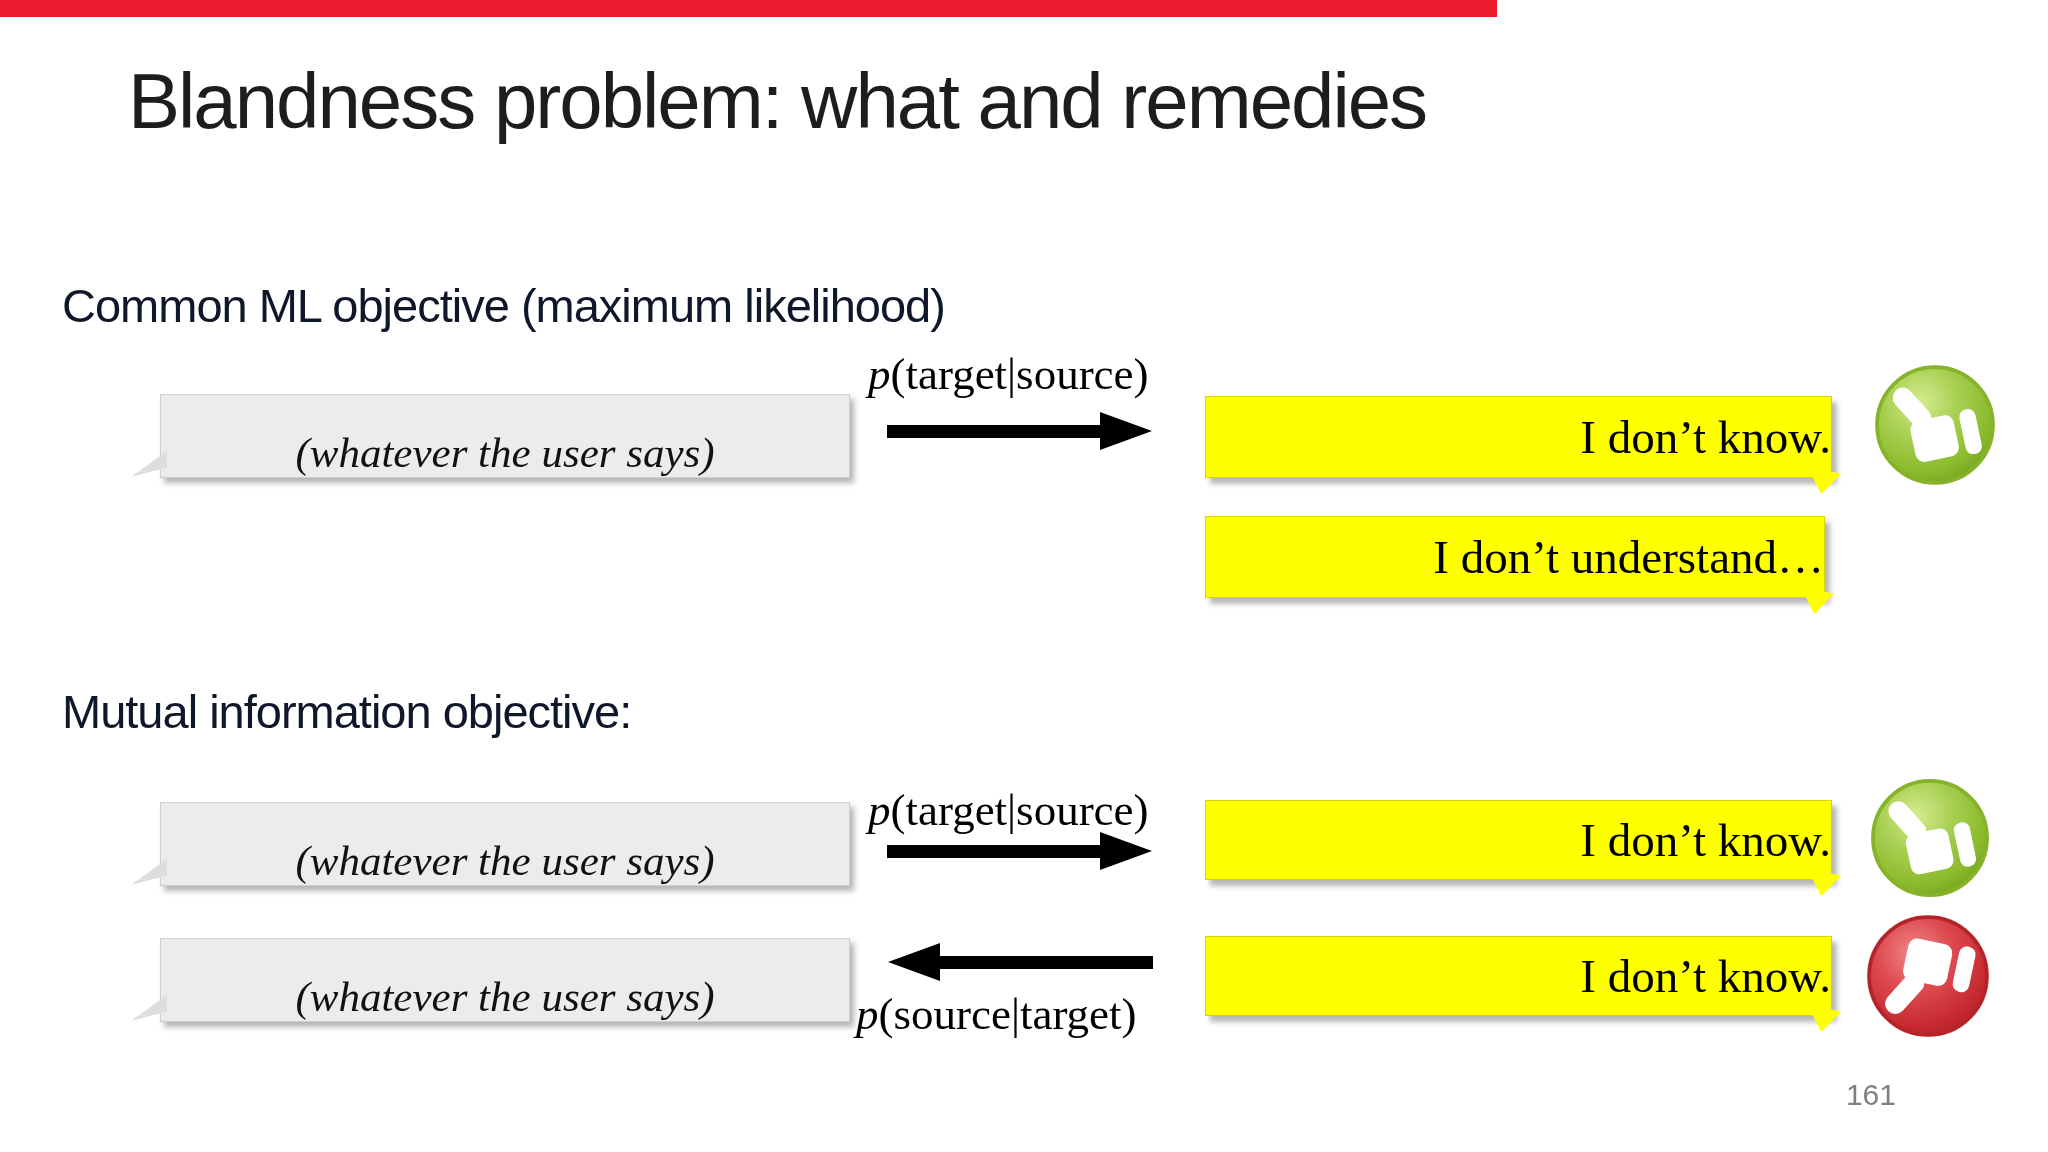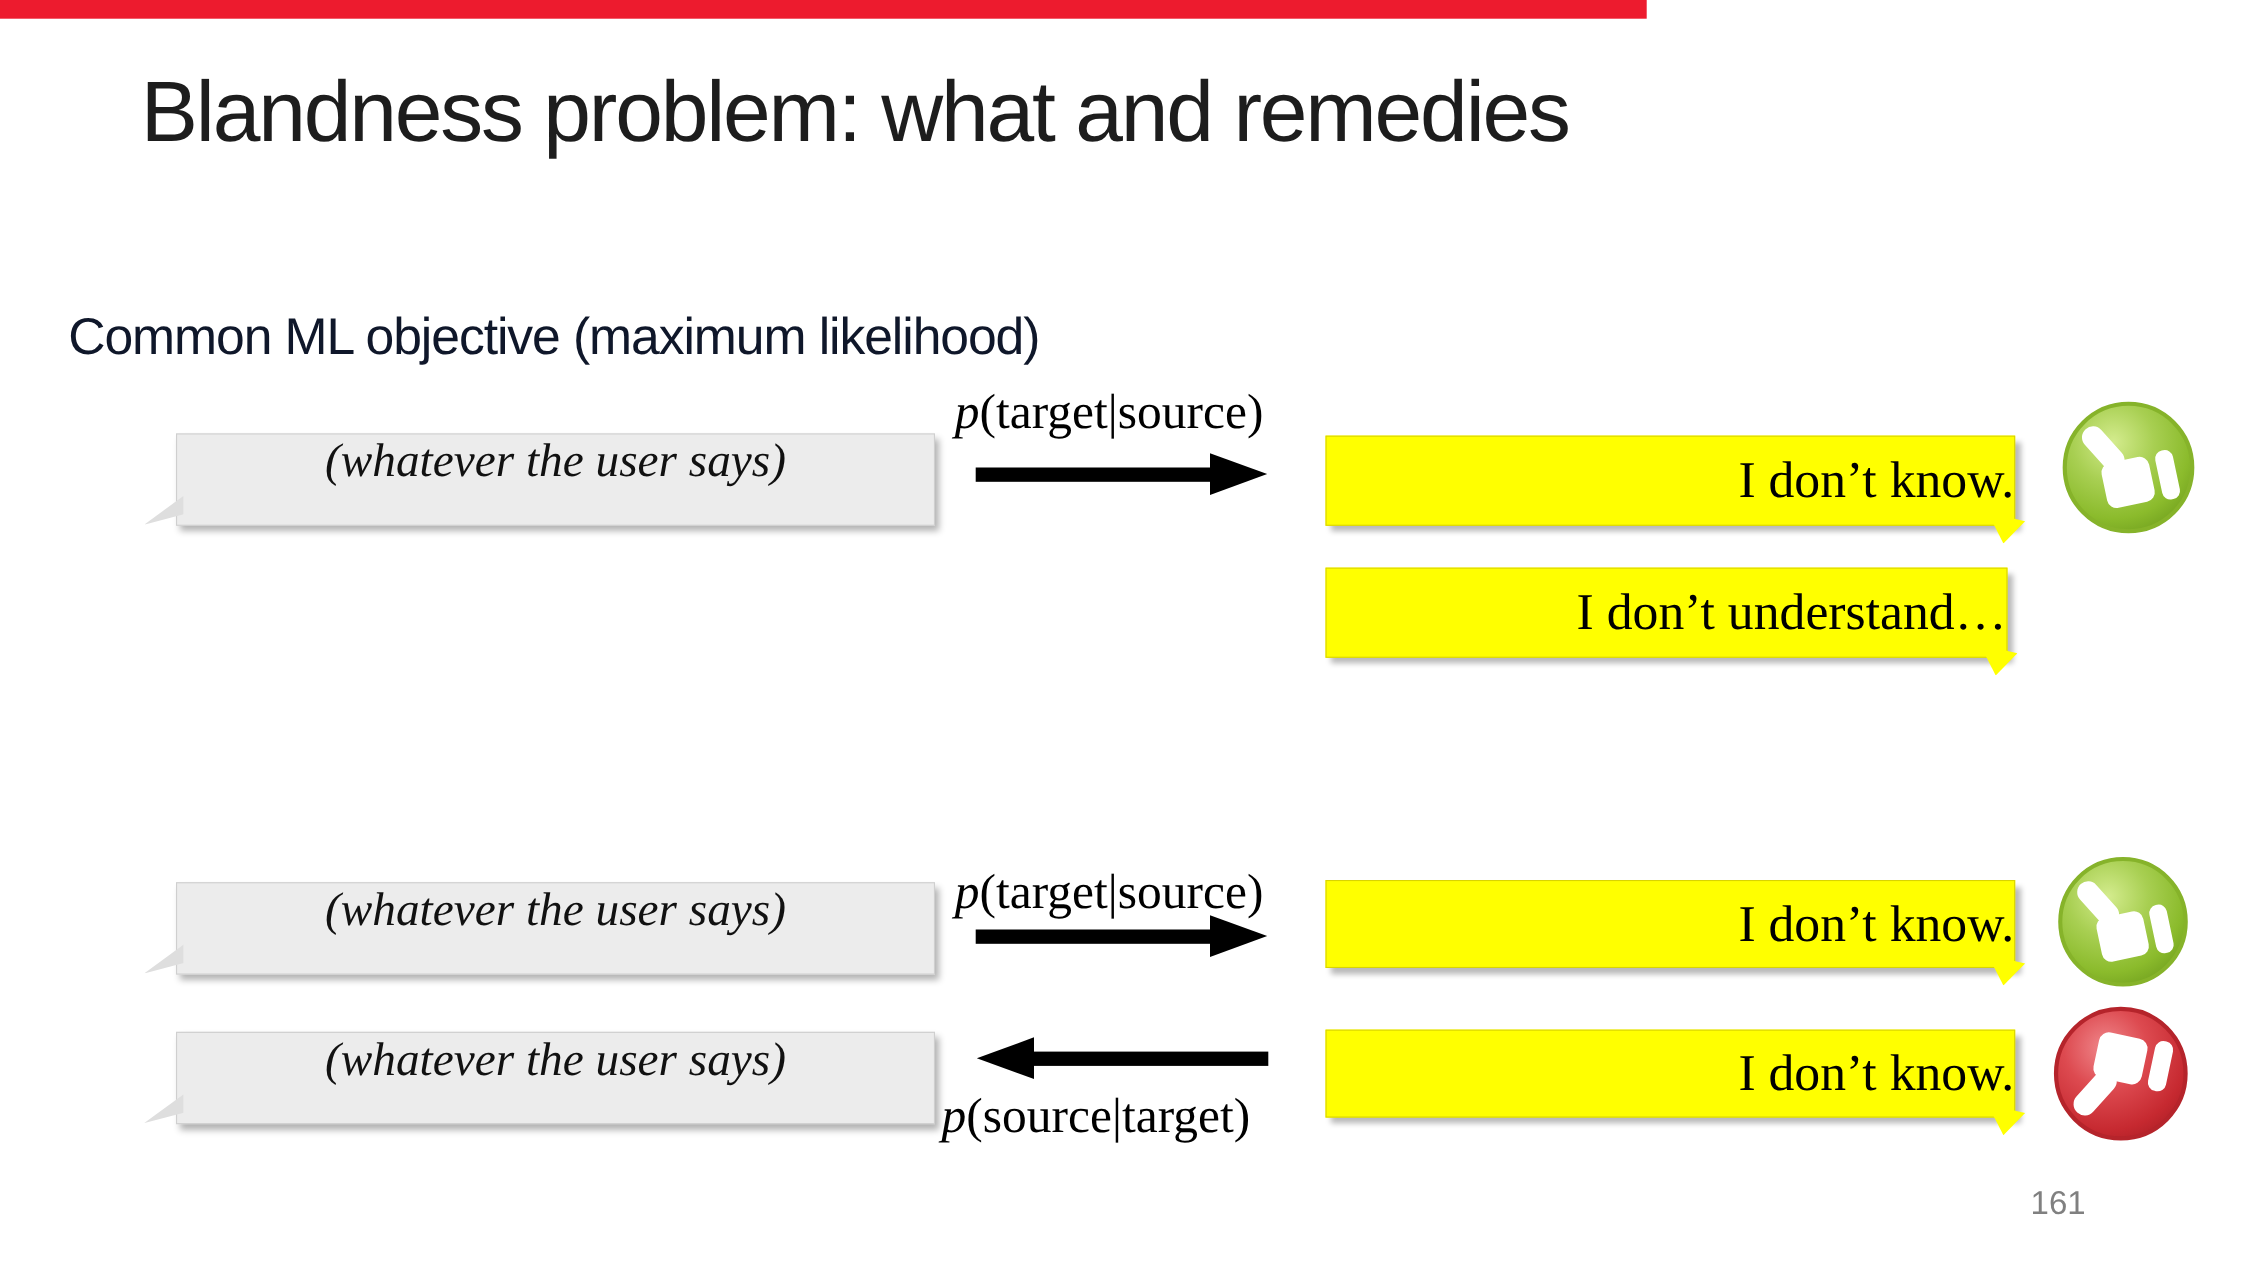--- a/index.html
+++ b/index.html
@@ -42,21 +42,21 @@
   .heading-common { left: 62px; top: 250px; }
   .heading-mutual { left: 62px; top: 656px; }
 
   
   .bubble-user {
     position: absolute;
     width: 688px; height: 82px;
     background: #ececec;
     border: 1px solid #cfcfcf;
     box-shadow: 4px 5px 6px rgba(0,0,0,0.30);
-    display: flex; align-items: flex-start; justify-content: center;
+    display: flex; align-items: flex-end; justify-content: center;
     font-family: "Liberation Serif", serif;
     font-style: italic;
     font-size: 43px;
     color: #111111;
   }
   .bubble-user::after {
     content: "";
     position: absolute;
     left: -30px; bottom: 0px;
     width: 36px; height: 28px;
@@ -199,20 +199,21 @@
   </div>
   <div class="bubble-bot bot-a2">
     <span>I don’t understand…</span>
   </div>
 
   <svg class="thumb-icon thumb-up-1" width="126" height="126" viewBox="0 0 100 100">
     <circle cx="50" cy="50" r="46" fill="url(#gradGreen)" stroke="#86b32a" stroke-width="3"></circle>
     <use href="#thumbGlyph"></use>
   </svg>
 
+  <div class="section-heading heading-mutual">Mutual information objective:</div>
 
   <div class="bubble-user user-b">
     <span>(whatever the user says)</span>
   </div>
 
   <div class="math-label label-b"><span class="mi">p</span><span>(target|source)</span></div>
 
   <div class="arrow arrow-right arrow-b">
     <div class="shaft"></div>
     <div class="head"></div>

